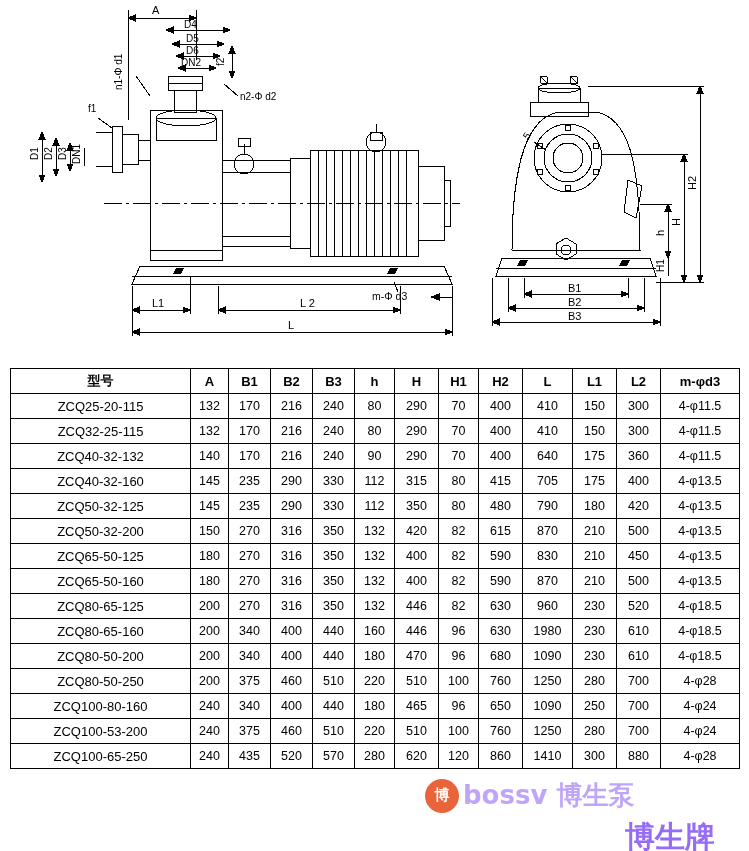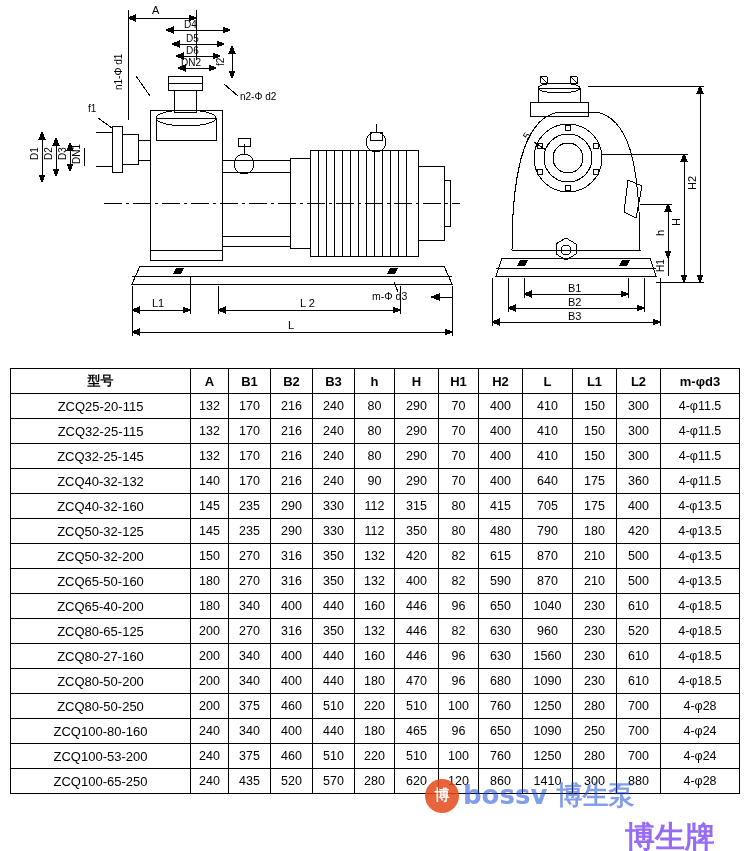--- a/index.html
+++ b/index.html
@@ -44,21 +44,21 @@
   }
   #wm-circle{
     width:34px;height:34px;border-radius:50%;
     background:#e64a19;
     display:flex;align-items:center;justify-content:center;
     color:#fff;font-size:15px;font-weight:bold;
     opacity:.85;
   }
   #wm-text{
     margin-left:4px;
-    font-size:26px;font-weight:bold;color:#1d4ed8;opacity:.55;
+    font-size:26px;font-weight:bold;color:#8b5cf6;opacity:.55;
     font-family:"DejaVu Sans", sans-serif;
   }
   #wm-brand{
     position:absolute;left:625px;top:775px;
     font-size:30px;font-weight:bold;color:#8b5cf6;opacity:.9;
     font-family:"DejaVu Sans", sans-serif;
     pointer-events:none;
     margin-top:42px;
   }
 </style>
@@ -335,35 +335,20 @@
           <td>80</td>
           <td>290</td>
           <td>70</td>
           <td>400</td>
           <td>410</td>
           <td>150</td>
           <td>300</td>
           <td>4-φ11.5</td>
         </tr>
         <tr>
-          <td class="model">ZCQ32-25-145</td>
-          <td>132</td>
-          <td>170</td>
-          <td>216</td>
-          <td>240</td>
-          <td>80</td>
-          <td>290</td>
-          <td>70</td>
-          <td>400</td>
-          <td>410</td>
-          <td>150</td>
-          <td>300</td>
-          <td>4-φ11.5</td>
-        </tr>
-        <tr>
           <td class="model">ZCQ40-32-132</td>
           <td>140</td>
           <td>170</td>
           <td>216</td>
           <td>240</td>
           <td>90</td>
           <td>290</td>
           <td>70</td>
           <td>400</td>
           <td>640</td>
@@ -410,75 +395,75 @@
           <td>132</td>
           <td>420</td>
           <td>82</td>
           <td>615</td>
           <td>870</td>
           <td>210</td>
           <td>500</td>
           <td>4-φ13.5</td>
         </tr>
         <tr>
+          <td class="model">ZCQ65-50-125</td>
+          <td>180</td>
+          <td>270</td>
+          <td>316</td>
+          <td>350</td>
+          <td>132</td>
+          <td>400</td>
+          <td>82</td>
+          <td>590</td>
+          <td>830</td>
+          <td>210</td>
+          <td>450</td>
+          <td>4-φ13.5</td>
+        </tr>
+        <tr>
           <td class="model">ZCQ65-50-160</td>
           <td>180</td>
           <td>270</td>
           <td>316</td>
           <td>350</td>
           <td>132</td>
           <td>400</td>
           <td>82</td>
           <td>590</td>
           <td>870</td>
           <td>210</td>
           <td>500</td>
           <td>4-φ13.5</td>
-        </tr>
-        <tr>
-          <td class="model">ZCQ65-40-200</td>
-          <td>180</td>
-          <td>340</td>
-          <td>400</td>
-          <td>440</td>
-          <td>160</td>
-          <td>446</td>
-          <td>96</td>
-          <td>650</td>
-          <td>1040</td>
-          <td>230</td>
-          <td>610</td>
-          <td>4-φ18.5</td>
         </tr>
         <tr>
           <td class="model">ZCQ80-65-125</td>
           <td>200</td>
           <td>270</td>
           <td>316</td>
           <td>350</td>
           <td>132</td>
           <td>446</td>
           <td>82</td>
           <td>630</td>
           <td>960</td>
           <td>230</td>
           <td>520</td>
           <td>4-φ18.5</td>
         </tr>
         <tr>
-          <td class="model">ZCQ80-27-160</td>
+          <td class="model">ZCQ80-65-160</td>
           <td>200</td>
           <td>340</td>
           <td>400</td>
           <td>440</td>
           <td>160</td>
           <td>446</td>
           <td>96</td>
           <td>630</td>
-          <td>1560</td>
+          <td>1980</td>
           <td>230</td>
           <td>610</td>
           <td>4-φ18.5</td>
         </tr>
         <tr>
           <td class="model">ZCQ80-50-200</td>
           <td>200</td>
           <td>340</td>
           <td>400</td>
           <td>440</td>

